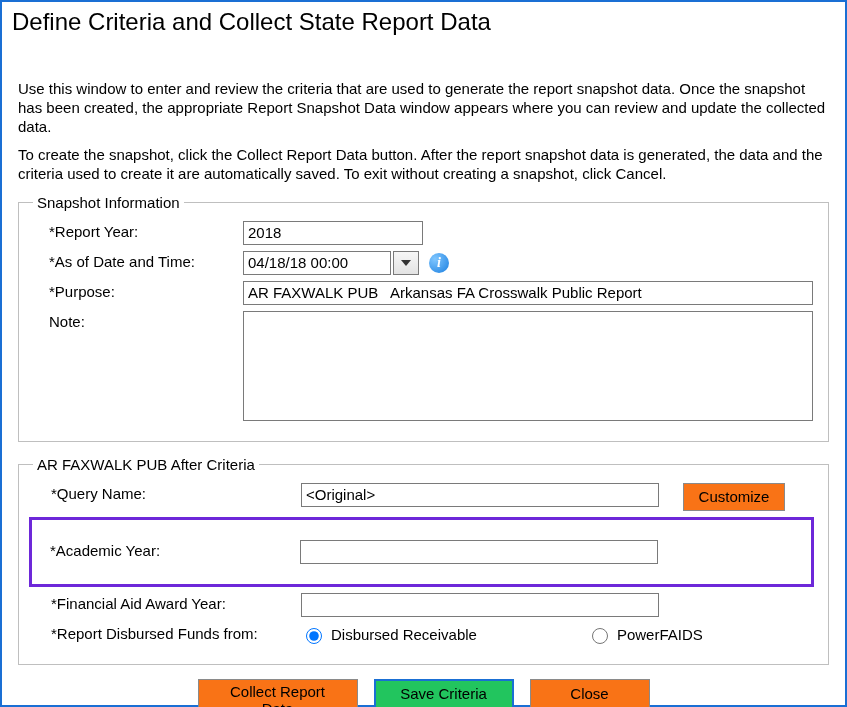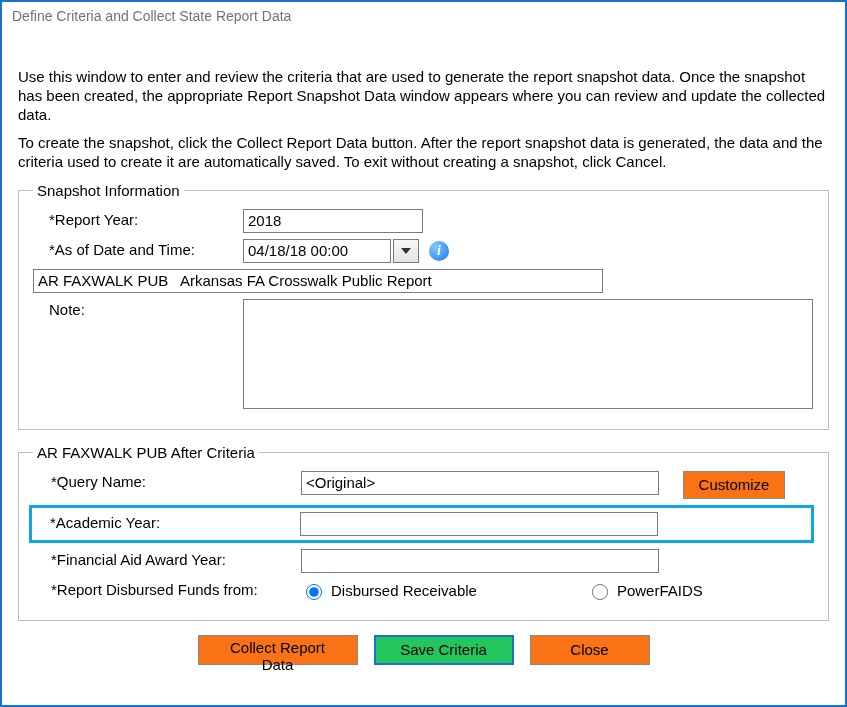--- a/index.html
+++ b/index.html
@@ -13,22 +13,22 @@
   }
   .window {
     width: 847px;
     height: 707px;
     border: 2px solid #1a6fd4;
     background: #fff;
     position: relative;
   }
   .window-title {
     padding: 6px 10px 4px 10px;
-    font-size: 14px;
-    color: #737373;
+    font-size: 24px;
+    color: #000000;
   }
   .content {
     padding: 8px 16px 0 16px;
     margin-top: 32px;
   }
   .intro {
     font-size: 15px;
     line-height: 1.25;
     margin-bottom: 10px;
   }
@@ -121,22 +121,22 @@
     border: 1px solid #8a8a8a;
     padding: 3px 14px;
     cursor: pointer;
     height: 28px;
   }
   .btn-customize {
     margin-left: 24px;
     width: 102px;
   }
   .highlight-box {
-    border: 3px solid #0ea5e9;
-    padding: 4px 4px;
+    border: 3px solid #6d28d9;
+    padding: 20px 4px;
     margin-left: -4px;
   }
   .radio-group {
     display: flex;
     align-items: center;
     gap: 110px;
     padding-top: 2px;
   }
   .radio-item {
     display: flex;
@@ -183,20 +183,21 @@
       <div class="form-row">
         <div class="snap-label snap-label-indent">*As of Date and Time:</div>
         <input class="txt txt-dt" type="text" value="04/18/18 00:00" style="">
         <div class="dd-btn">
           <div class="chevron-down"></div>
         </div>
         <div class="info-icon">i</div>
       </div>
 
       <div class="form-row">
+        <div class="snap-label snap-label-indent">*Purpose:</div>
         <input class="txt txt-purpose" type="text" value="AR FAXWALK PUB   Arkansas FA Crosswalk Public Report" style="">
       </div>
 
       <div class="form-row">
         <div class="snap-label snap-label-indent">Note:</div>
         <textarea class="txt-note" style=""></textarea>
       </div>
     </fieldset>
 
     <fieldset>

